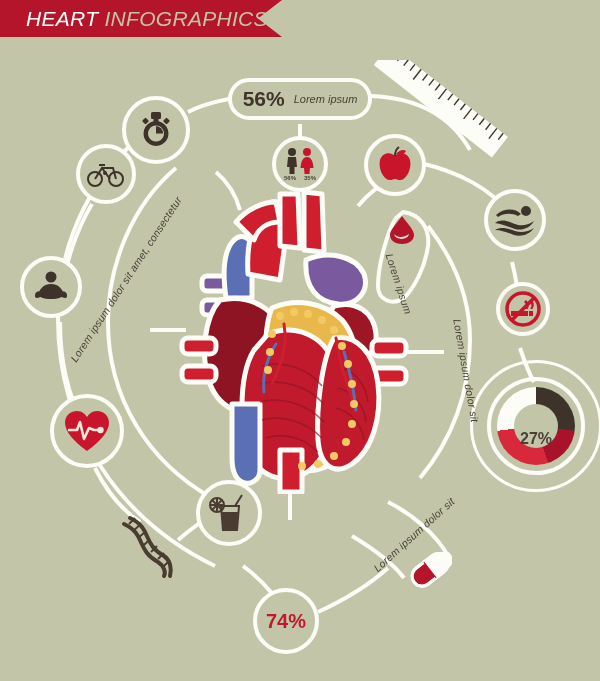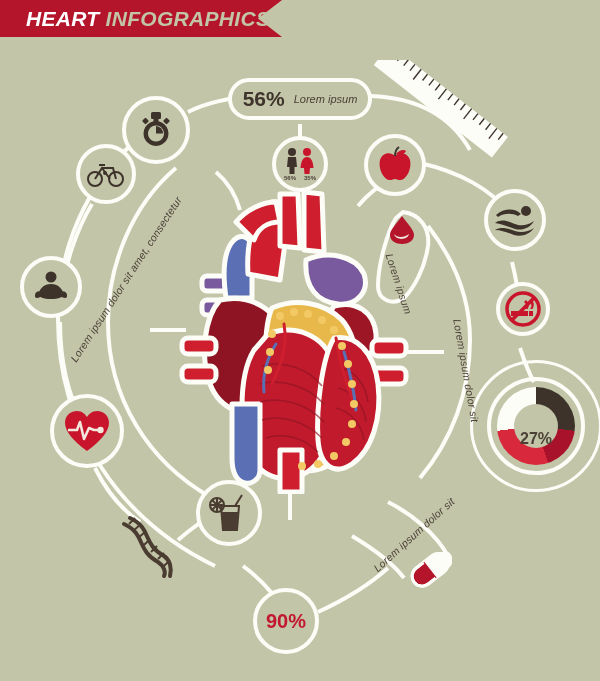--- a/index.html
+++ b/index.html
@@ -22,21 +22,21 @@
     letter-spacing: .3px;
   }
   #banner .bshape {
     position: absolute; left: 0; top: 0; width: 282px; height: 37px;
     background: #b4152b;
     -webkit-clip-path: polygon(0 0, 282px 0, 282px 0, 258px 18.5px, 282px 37px, 0 37px);
     clip-path: polygon(0 0, 282px 0, 282px 0, 258px 18.5px, 282px 37px, 0 37px);
   }
   #banner .btxt {
     position: relative; z-index: 2;
-    font-size: 21px; font-weight: bold; font-style: italic;
+    font-size: 21px; font-weight: normal; font-style: italic;
     font-family: "Liberation Sans", sans-serif;
   }
   #banner .w { color: #ffffff; }
   #banner .k { color: #c3c5a8; }
 
   
   #lines { position: absolute; left: 0; top: 0; width: 600px; height: 681px; }
 
   
   .node {
@@ -410,21 +410,21 @@
   <svg style="position:absolute;left:408px;top:552px;width:44px;height:36px" viewBox="0 0 44 36">
     <g transform="rotate(-38 22 18)">
       <rect x="2" y="8" width="40" height="20" rx="10" fill="#b4152b" stroke="#fdfdf8" stroke-width="3"></rect>
       <path d="M22 8 L38 8 A10 10 0 0 1 38 28 L22 28 Z" fill="#fdfdf8" stroke="#fdfdf8" stroke-width="0"></path>
       <rect x="2" y="8" width="40" height="20" rx="10" fill="none" stroke="#fdfdf8" stroke-width="3"></rect>
       <line x1="22" y1="8" x2="22" y2="28" stroke="#b4152b" stroke-width="1"></line>
     </g>
   </svg>
 
   <div class="pctcircle" style="left:253px;top:588px;width:66px;height:66px">
-    <span class="v">90%</span>
+    <span class="v">74%</span>
   </div>
 
   <div id="donutOuterRing"></div>
   <div id="donut">
     <div class="ring" id="donutRing" style="background: conic-gradient(rgb(62, 51, 43) 0deg, rgb(62, 51, 43) 97.2deg, rgb(168, 18, 42) 97.2deg, rgb(168, 18, 42) 162deg, rgb(216, 40, 60) 162deg, rgb(216, 40, 60) 262.8deg, rgb(253, 253, 248) 262.8deg, rgb(253, 253, 248) 360deg);"></div>
     <div class="hole">
       <span class="dv">27%</span>
     </div>
   </div>
 

